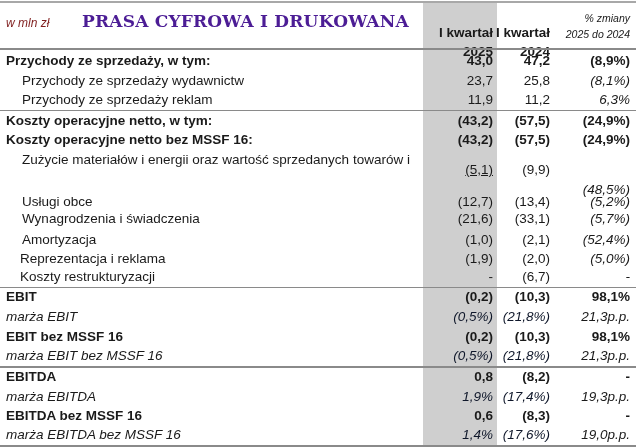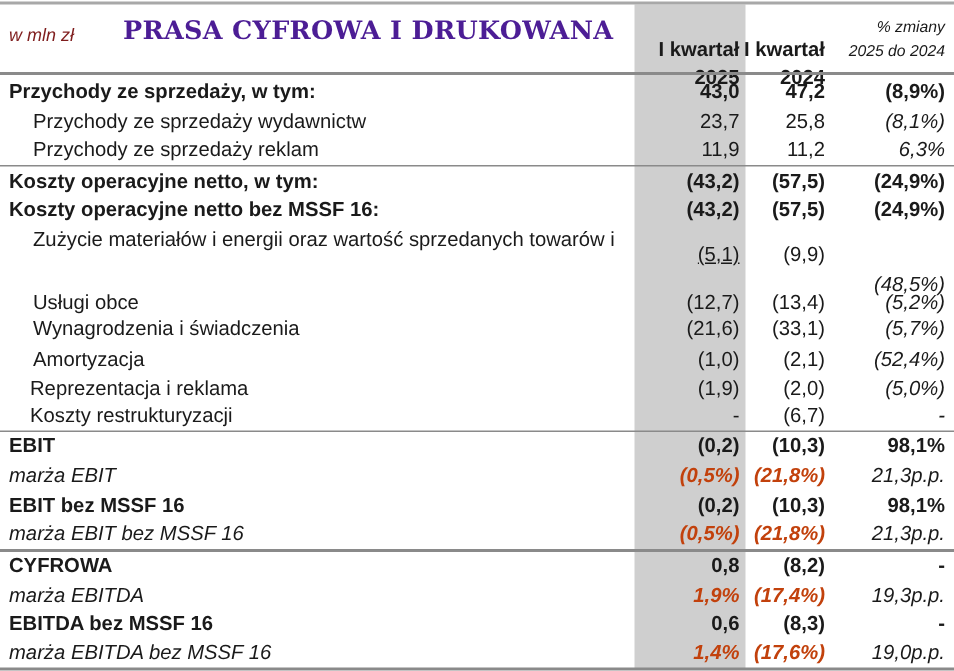--- a/index.html
+++ b/index.html
@@ -11,21 +11,21 @@
   .row { position: absolute; left: 0; width: 636px; font-size: 13.5px; line-height: 20px; }
   .row .lbl { position: absolute; left: 6px; white-space: nowrap; }
   .row .ind { left: 22px; }
   .row .ind2 { left: 20px; }
   .row .v1 { position: absolute; right: 143px; text-align: right; }
   .row .v2 { position: absolute; right: 86px; text-align: center; }
   .row .v3 { position: absolute; right: 6px; text-align: right; }
   .b { font-weight: bold; }
   .i { font-style: italic; }
   .bi { font-weight: bold; }
-  .muted { color: #c2410c; font-weight: bold; }
+  .muted { color: #0f172a; }
   .hdr-unit { position: absolute; left: 6px; top: 16px; font-size: 12px; font-style: italic; color: #7f1d1d; }
   .hdr-title { position: absolute; left: 82px; top: 11px; font-family: "DejaVu Serif", serif; font-weight: bold;
                font-size: 17px; color: #4c1d95; letter-spacing: 0.2px; }
   .hdr-col { position: absolute; top: 7px; font-size: 13.5px; font-weight: bold; text-align: right; line-height: 19px; margin-top: 16px; }
   .hdr-col3 { position: absolute; top: 10px; right: 6px; font-size: 10.5px; font-style: italic; text-align: right; line-height: 16px; }
   .multi { line-height: 18px; }
 </style>
 </head>
 <body>
 
@@ -144,21 +144,21 @@
 <div class="row i" style="top:346px;">
   <span class="lbl">marża EBIT bez MSSF 16</span>
   <span class="v1 muted">(0,5%)</span>
   <span class="v2 muted">(21,8%)</span>
   <span class="v3">21,3p.p.</span>
 </div>
 
 <div class="hline" style="top:366px;height:2px;"></div>
 
 <div class="row b" style="top:367px;">
-  <span class="lbl">CYFROWA</span>
+  <span class="lbl">EBITDA</span>
   <span class="v1">0,8</span>
   <span class="v2">(8,2)</span>
   <span class="v3 bi">-</span>
 </div>
 <div class="row i" style="top:387px;">
   <span class="lbl">marża EBITDA</span>
   <span class="v1 muted">1,9%</span>
   <span class="v2 muted">(17,4%)</span>
   <span class="v3">19,3p.p.</span>
 </div>

